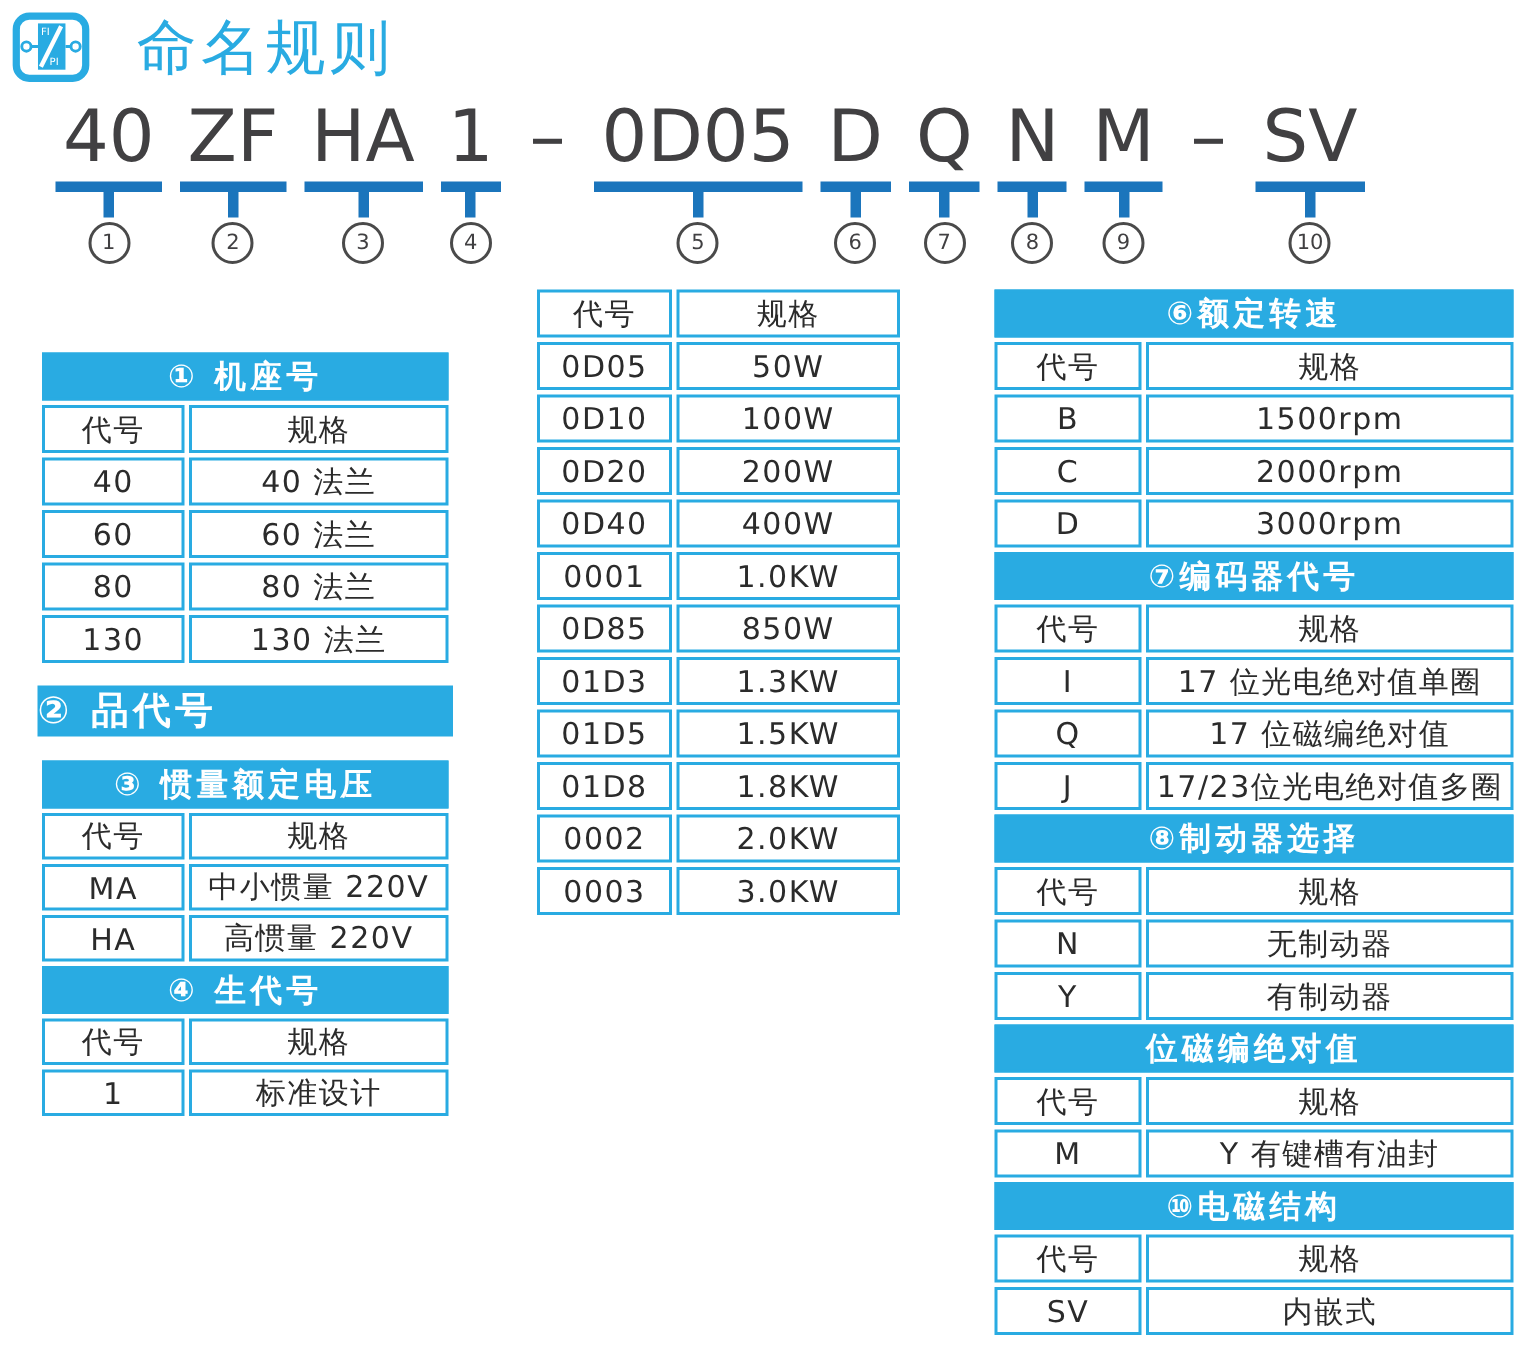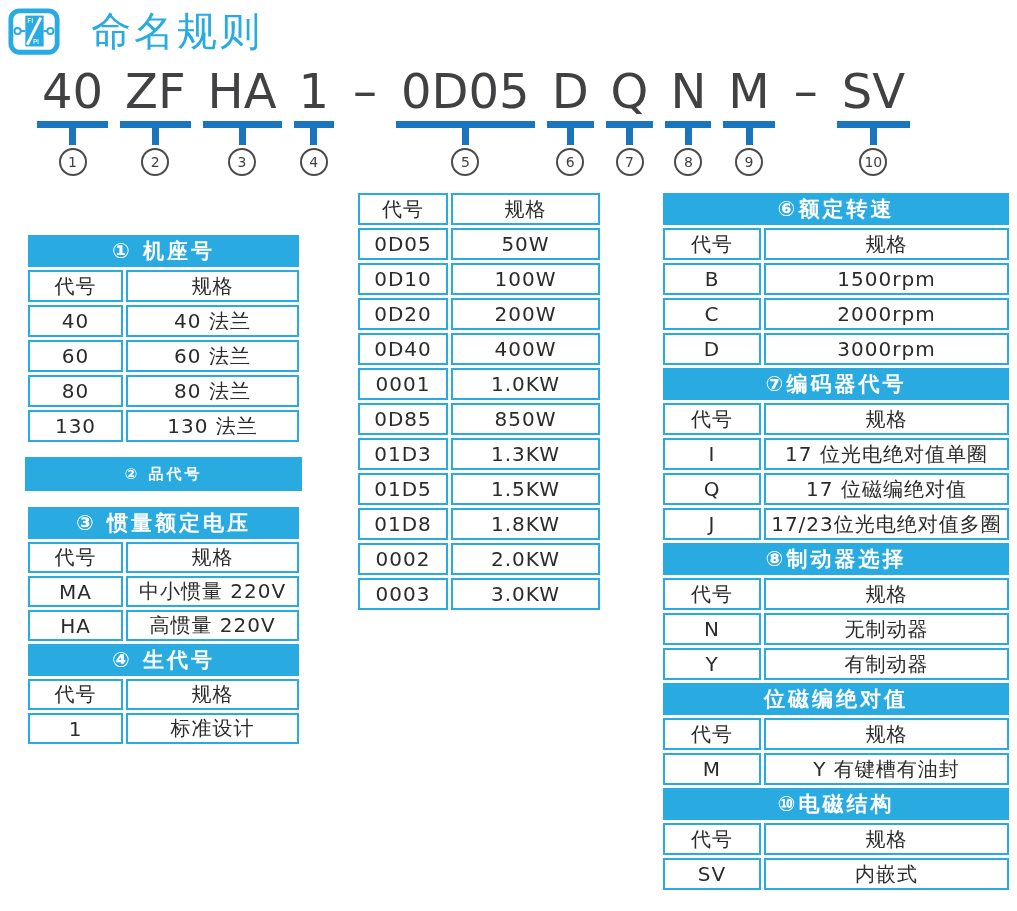--- a/index.html
+++ b/index.html
@@ -27,21 +27,21 @@
   .col-right{position:absolute;left:660px;width:352px;top:2px;}
 
   table.tbl{width:100%;border-collapse:separate;border-spacing:3px;table-layout:fixed;}
   .tbl td{border:2px solid #29ABE2;background:#fff;text-align:center;vertical-align:middle;
           font-size:20px;color:#2b2b2b;height:28px;padding:0 3px;
           letter-spacing:1px;white-space:nowrap;overflow:hidden;}
   .tbl td.sec{background:#29ABE2;border-color:#29ABE2;color:#fff;font-weight:bold;
               font-size:21px;letter-spacing:3px;}
   .tbl.compact td{height:25px;}
   .banner{margin:12px 0 13px 0;height:34px;line-height:34px;background:#29ABE2;color:#fff;
-          font-weight:bold;font-size:15px;letter-spacing:3px;text-align:center;}
+          font-weight:bold;font-size:25px;letter-spacing:3px;}
 </style>
 </head>
 <body>
 
 <div class="page">
 
   <div class="hdr">
     <svg width="54" height="50" viewBox="0 0 56 50">
       <rect x="4" y="3" width="48" height="43" rx="9" fill="none" stroke="#29ABE2" stroke-width="5"></rect>
       <rect x="19" y="8" width="19" height="32" fill="#29ABE2"></rect>

